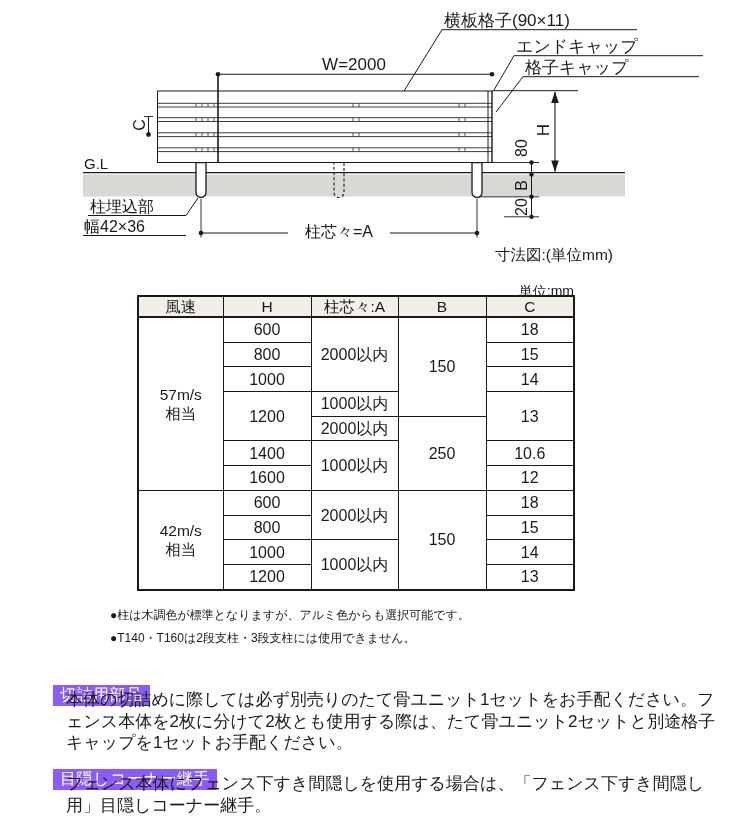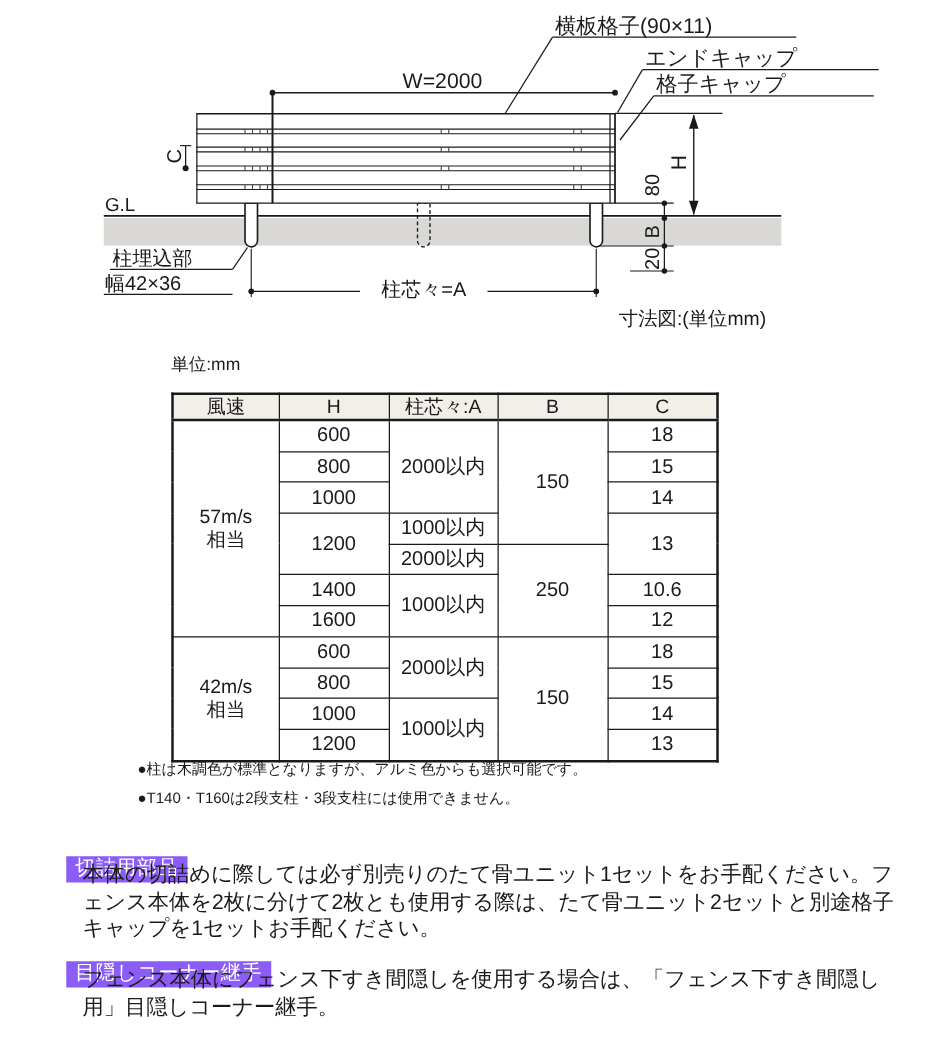--- a/index.html
+++ b/index.html
@@ -10,22 +10,22 @@
   }
   .abs{position:absolute;}
   
   #diagram{left:0;top:0;}
   #diagram text{fill:#1a1a1a;}
   .dline{stroke:#1a1a1a;fill:none;}
   .lab17{font-size:17px;}
   .lab16{font-size:16px;}
   .lab15{font-size:15px;}
   
-  #unit-note{left:137px;top:283px;width:437px;font-size:14px;}
-  #spec-table{left:137px;top:314px;border-collapse:collapse;table-layout:fixed;}
+  #unit-note{left:137px;top:283px;width:437px;text-align:right;font-size:14px;}
+  #spec-table{left:137px;top:295px;border-collapse:collapse;table-layout:fixed;}
   #spec-table th,#spec-table td{
     border:1px solid #1a1a1a;text-align:center;vertical-align:middle;
     padding:0;font-weight:normal;font-size:16px;height:23.7px;line-height:19px;
   }
   #spec-table th{background:#f1efe7;height:19px;font-size:15.5px;}
   #spec-table{border:2px solid #1a1a1a;}
   #spec-table thead th{border-bottom:2px solid #1a1a1a;}
   .wind{white-space:pre-line;font-size:15.5px !important;}
   
   .note-line{left:110px;width:560px;font-size:12px;line-height:22px;}

